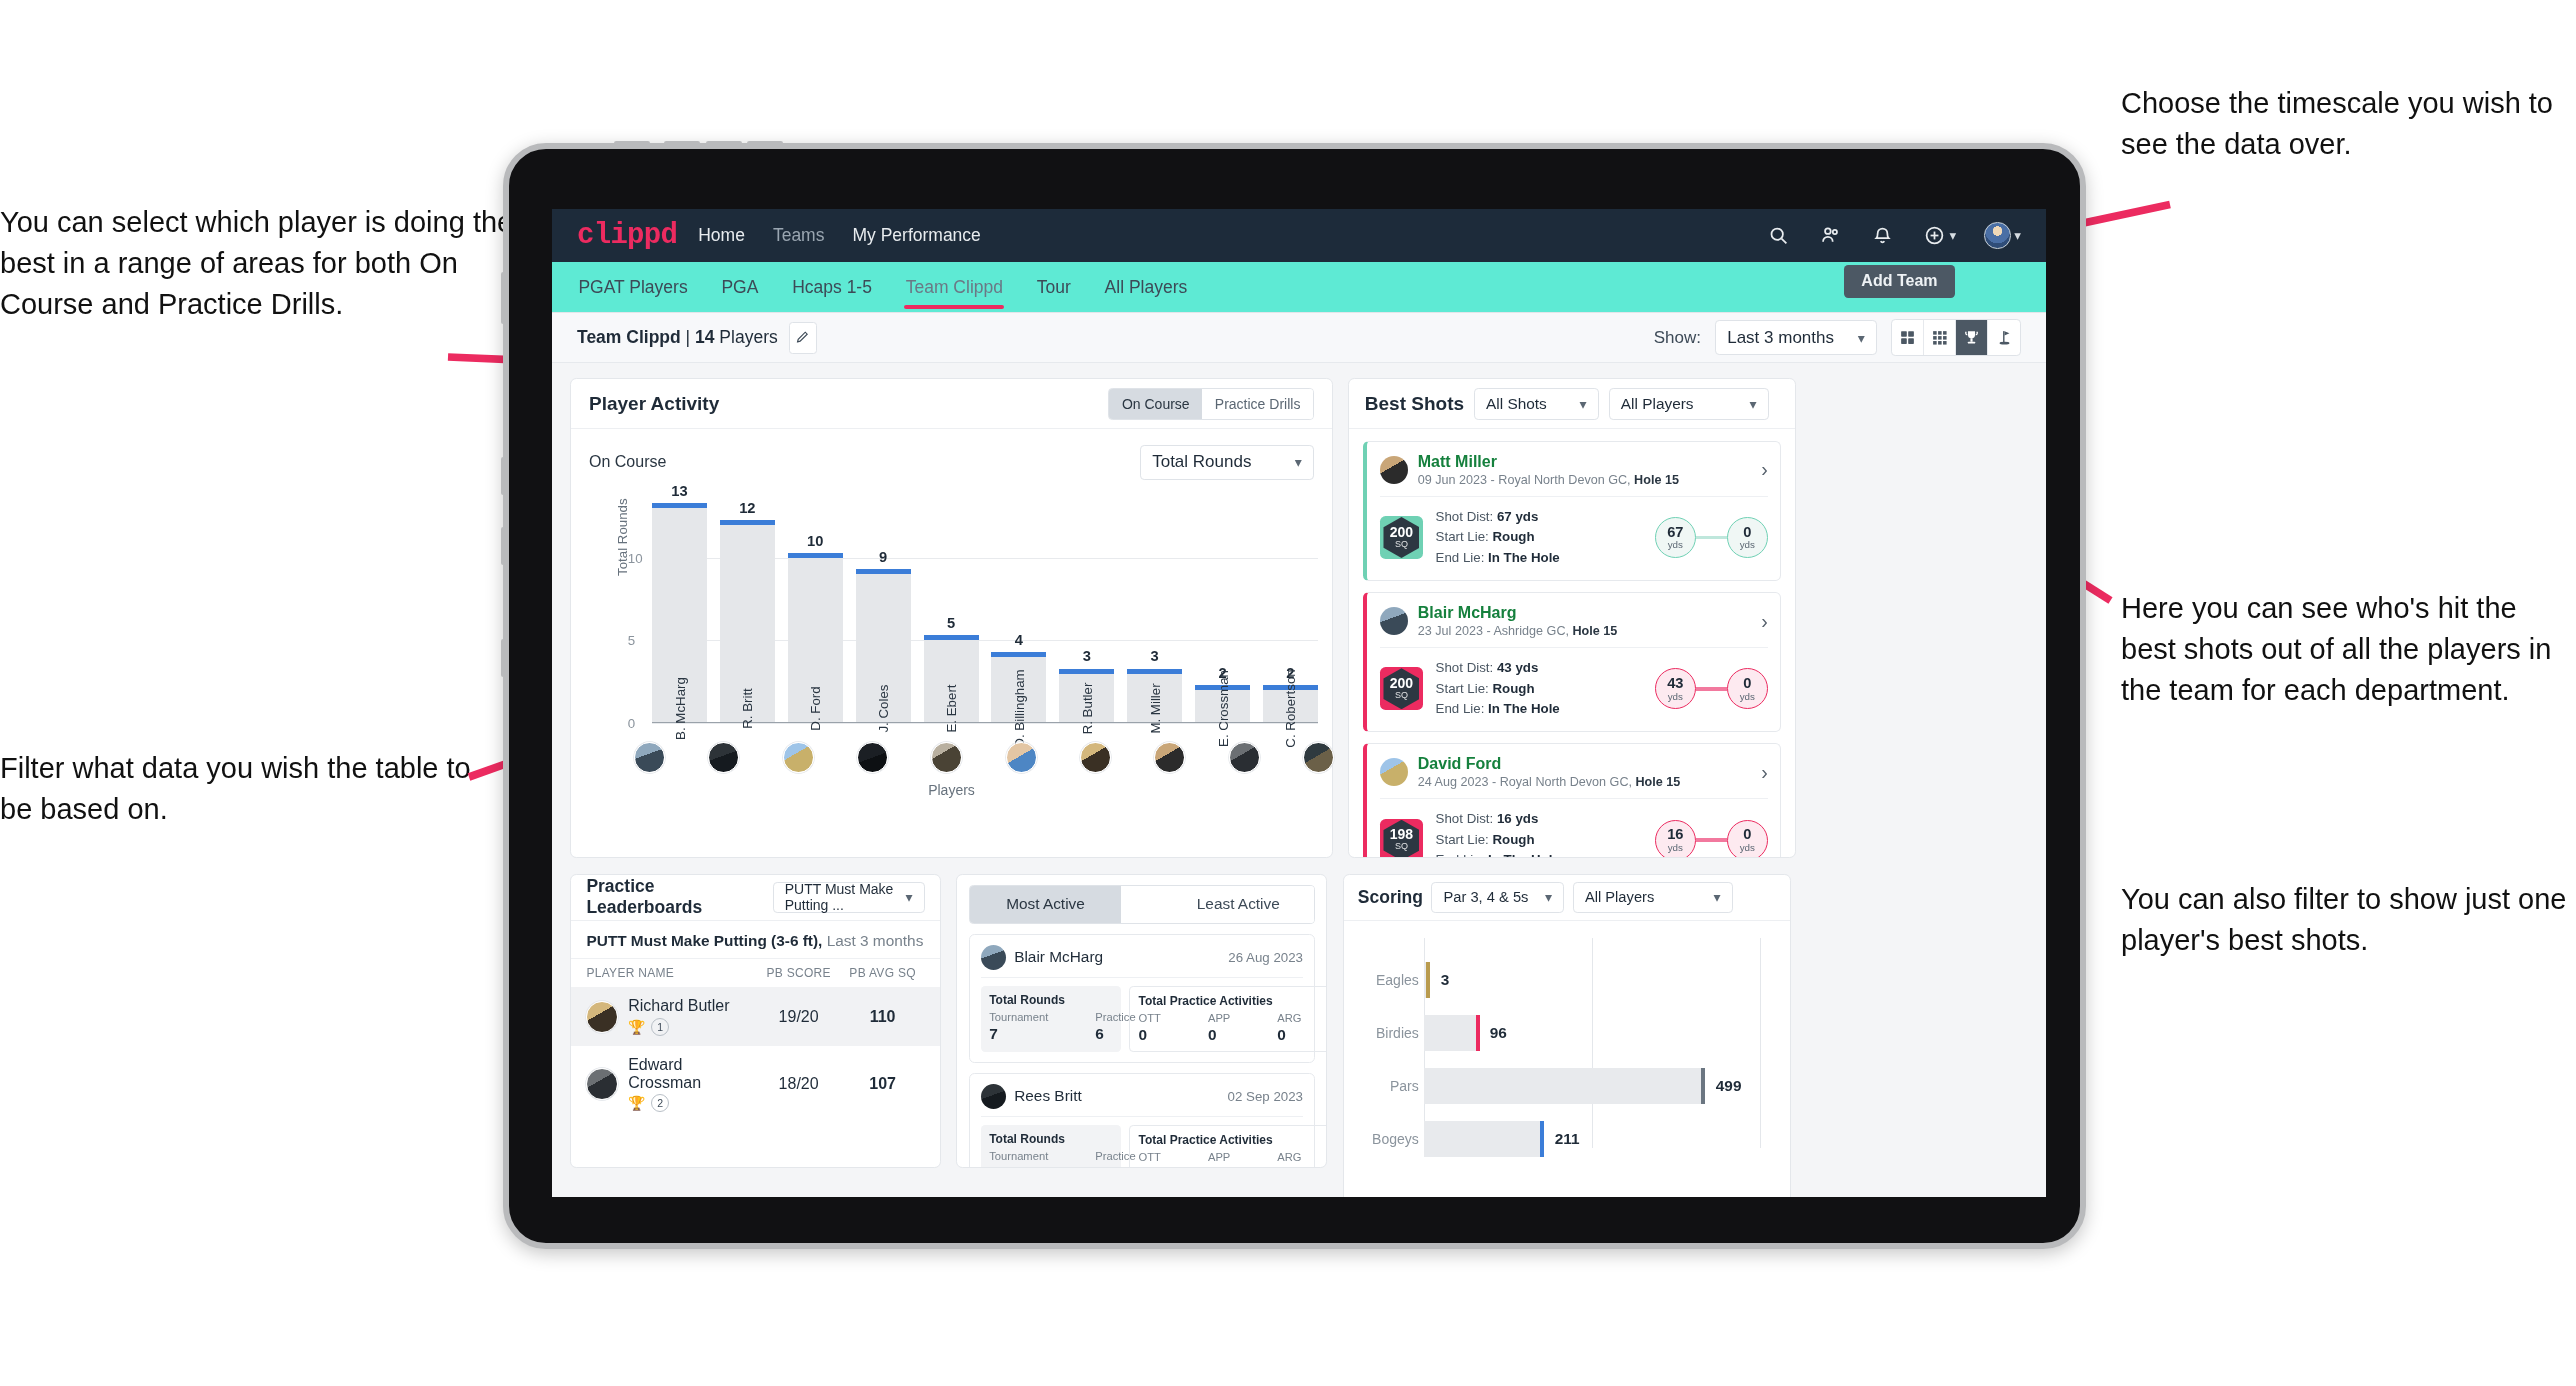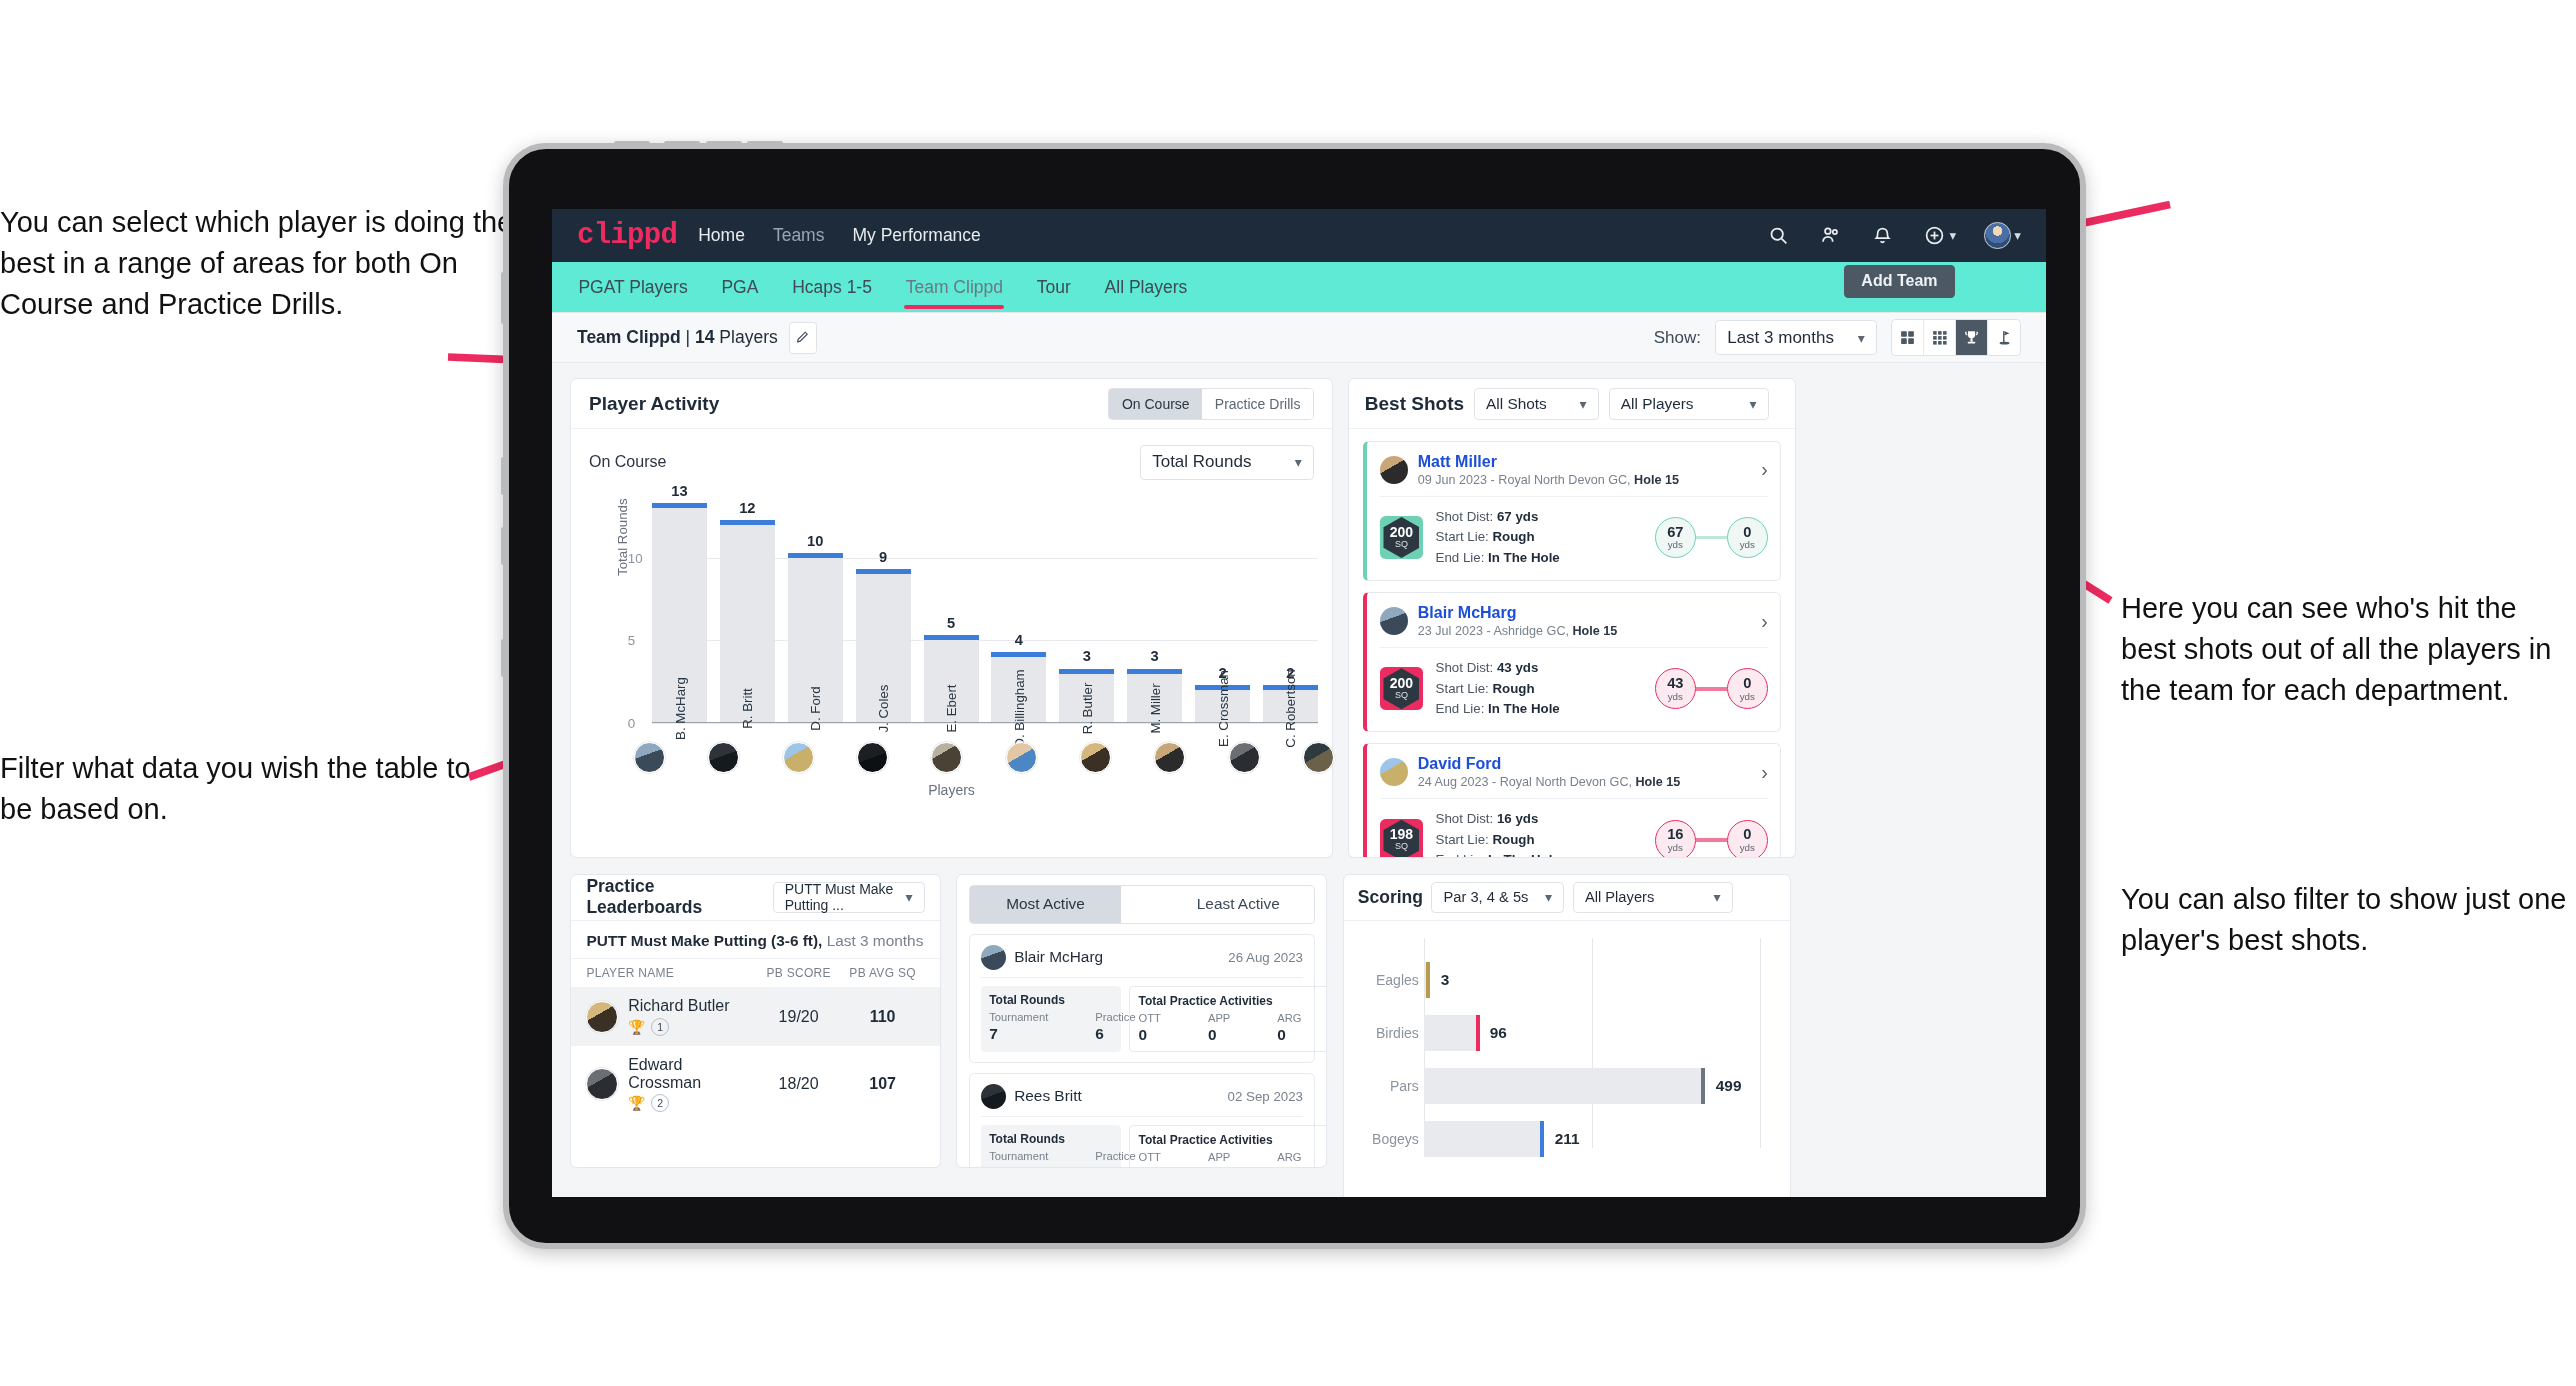--- a/index.html
+++ b/index.html
@@ -149,21 +149,21 @@
   .sel-shots { width: 125px; height:32px; font-size:15.4px; }
   .sel-players { width: 160px; height:32px; font-size:15.4px; }
   .bs-list { padding: 11.2px 14px; display:flex; flex-direction:column; gap:11.2px; }
   .shot {
     border:0.7px solid #e6e9ed; border-radius:5.6px; background:#fff;
     border-left: 4.9px solid #ec2b60; padding: 11.2px 12.6px; position:relative;
   }
   .shot.green { border-left-color: #6fd1b4; }
   .shot-top { display:flex; align-items:center; gap:9.8px; padding-bottom:9px; border-bottom:0.7px solid #eef0f3; }
   .shot-av { width:28px; height:28px; border-radius:50%; flex:none; }
-  .shot-name { font-size:16px; font-weight:700; color:#1d4ed8; }
+  .shot-name { font-size:16px; font-weight:700; color:#15803d; }
   .shot-meta { font-size:12.6px; color:#78828c; margin-top:2.1px; }
   .shot-meta b { color:#2a3642; }
   .shot-arrow { margin-left:auto; color:#56616c; font-size:19.6px; }
   .shot-body { display:flex; align-items:center; gap:12.6px; padding-top:9.8px; }
   .sqbox { width:43px; height:43px; border-radius:5.6px; display:flex; align-items:center; justify-content:center; flex:none; }
   .sqbox.pink { background:#ec2b60; }
   .sqbox.green { background:#6fd1b4; }
   .hexa { width:36px; height:41px; background:#2d3742; display:flex; flex-direction:column;
           align-items:center; justify-content:center; color:#fff;
           clip-path: polygon(50% 0%, 100% 25%, 100% 75%, 50% 100%, 0% 75%, 0% 25%); }
@@ -245,20 +245,21 @@
   .sc-bar.blue:after { background:#3b7dd8; }
   .sc-val { position:absolute; font-size:15.4px; font-weight:700; color:#1f2b38; }
 </style>
 </head>
 <body>
 
 <div class="stage">
 
   <div class="anno" id="anno-left-top">You can select which player is doing the best in a range of areas for both On Course and Practice Drills.</div>
   <div class="anno" id="anno-left-bot">Filter what data you wish the table to be based on.</div>
+  <div class="anno" id="anno-right-top">Choose the timescale you wish to see the data over.</div>
   <div class="anno" id="anno-right-mid">Here you can see who's hit the best shots out of all the players in the team for each department.</div>
   <div class="anno" id="anno-right-bot">You can also filter to show just one player's best shots.</div>
 
   <svg class="arrow-layer" viewBox="0 0 3680 1980">
     <defs>
       <marker id="ah" markerWidth="7" markerHeight="7" refX="5" refY="3.5" orient="auto">
         <path d="M0,0 L7,3.5 L0,7 z" fill="#ec2b60"></path>
       </marker>
     </defs>
     <path d="M640,510 L1860,560" stroke="#ec2b60" stroke-width="11" fill="none" marker-end="url(#ah)"></path>

